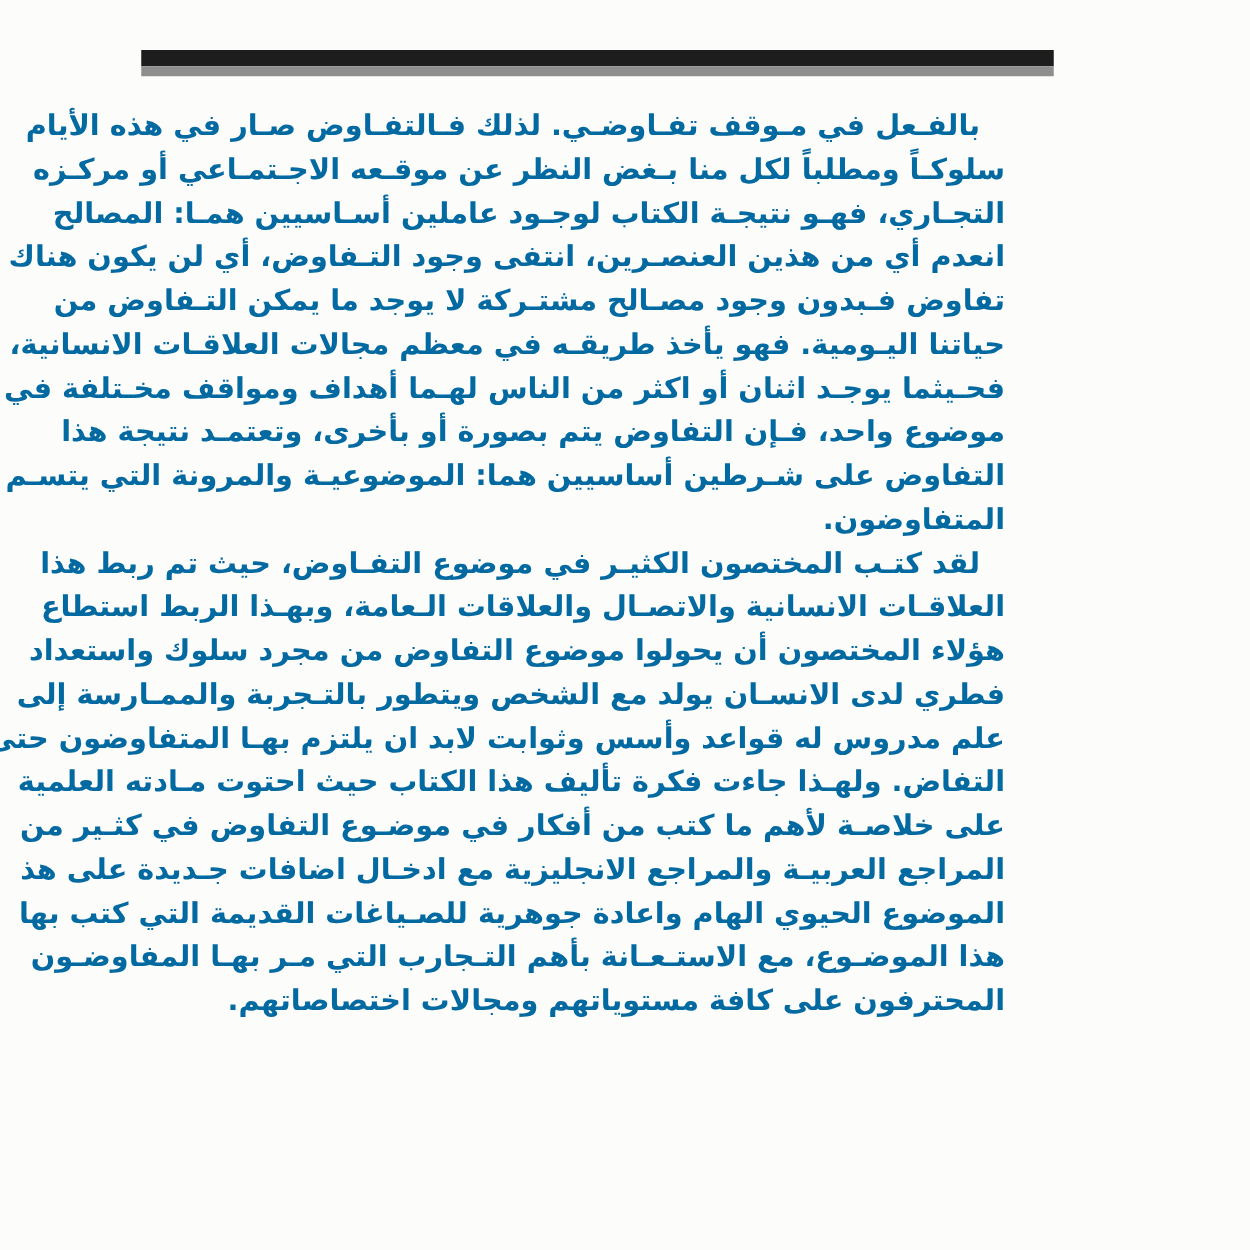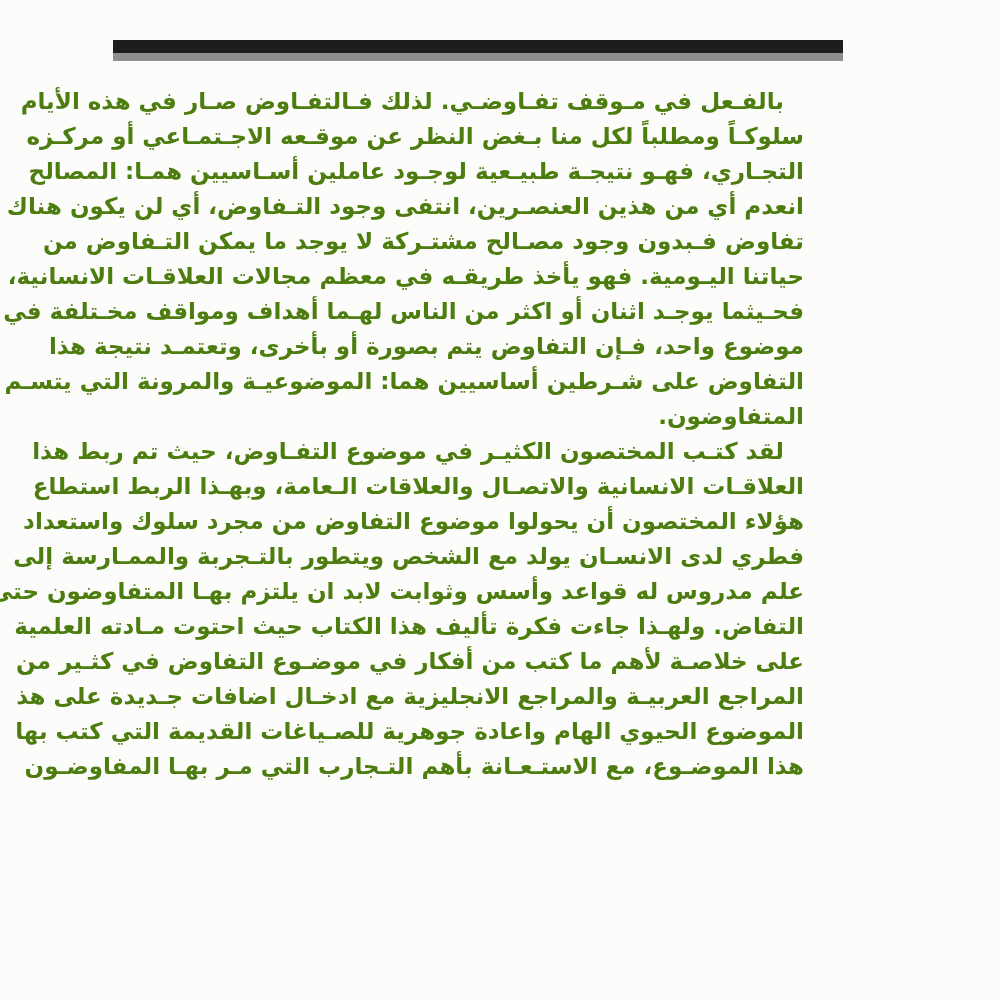--- a/index.html
+++ b/index.html
@@ -29,21 +29,21 @@
     height: 8px;
     background: #8f8f8f;
   }
   
   .page-text {
     position: absolute;
     top: 84px;
     left: 188px;
     width: 616px;
     direction: rtl;
-    color: #4d7c0f;
+    color: #0369a1;
     font-size: 23px;
     font-weight: 700;
     letter-spacing: 0;
   }
   .paragraph {
     margin: 0;
     padding: 0;
   }
   .text-line {
     height: 35px;
@@ -69,37 +69,38 @@
   <div class="header-rule">
     <div class="bar-black"></div>
     <div class="bar-shadow"></div>
   </div>
 
   <div class="page-text">
 
     <div class="paragraph">
       <div class="text-line first">بالفـعل في مـوقف تفـاوضـي. لذلك فـالتفـاوض صـار في هذه الأيام</div>
       <div class="text-line">سلوكـاً ومطلباً لكل منا بـغض النظر عن موقـعه الاجـتمـاعي أو مركـزه</div>
-      <div class="text-line">التجـاري، فهـو نتيجـة طبيـعية لوجـود عاملين أسـاسيين همـا: المصالح</div>
+      <div class="text-line">التجـاري، فهـو نتيجـة الكتاب لوجـود عاملين أسـاسيين همـا: المصالح</div>
       <div class="text-line">انعدم أي من هذين العنصـرين، انتفى وجود التـفاوض، أي لن يكون هناك</div>
       <div class="text-line">تفاوض فـبدون وجود مصـالح مشتـركة لا يوجد ما يمكن التـفاوض من</div>
       <div class="text-line">حياتنا اليـومية. فهو يأخذ طريقـه في معظم مجالات العلاقـات الانسانية،</div>
       <div class="text-line">فحـيثما يوجـد اثنان أو اكثر من الناس لهـما أهداف ومواقف مخـتلفة في</div>
       <div class="text-line">موضوع واحد، فـإن التفاوض يتم بصورة أو بأخرى، وتعتمـد نتيجة هذا</div>
       <div class="text-line">التفاوض على شـرطين أساسيين هما: الموضوعيـة والمرونة التي يتسـم بها</div>
       <div class="text-line last">المتفاوضون.</div>
     </div>
 
     <div class="paragraph">
       <div class="text-line first">لقد كتـب المختصون الكثيـر في موضوع التفـاوض، حيث تم ربط هذا</div>
       <div class="text-line">العلاقـات الانسانية والاتصـال والعلاقات الـعامة، وبهـذا الربط استطاع</div>
       <div class="text-line">هؤلاء المختصون أن يحولوا موضوع التفاوض من مجرد سلوك واستعداد</div>
       <div class="text-line">فطري لدى الانسـان يولد مع الشخص ويتطور بالتـجربة والممـارسة إلى</div>
       <div class="text-line">علم مدروس له قواعد وأسس وثوابت لابد ان يلتزم بهـا المتفاوضون حتى</div>
       <div class="text-line">التفاض. ولهـذا جاءت فكرة تأليف هذا الكتاب حيث احتوت مـادته العلمية</div>
       <div class="text-line">على خلاصـة لأهم ما كتب من أفكار في موضـوع التفاوض في كثـير من</div>
       <div class="text-line">المراجع العربيـة والمراجع الانجليزية مع ادخـال اضافات جـديدة على هذ</div>
       <div class="text-line">الموضوع الحيوي الهام واعادة جوهرية للصـياغات القديمة التي كتب بها</div>
       <div class="text-line">هذا الموضـوع، مع الاستـعـانة بأهم التـجارب التي مـر بهـا المفاوضـون</div>
+      <div class="text-line last">المحترفون على كافة مستوياتهم ومجالات اختصاصاتهم.</div>
     </div>
 
   </div>
 </div>
 
 </body></html>

